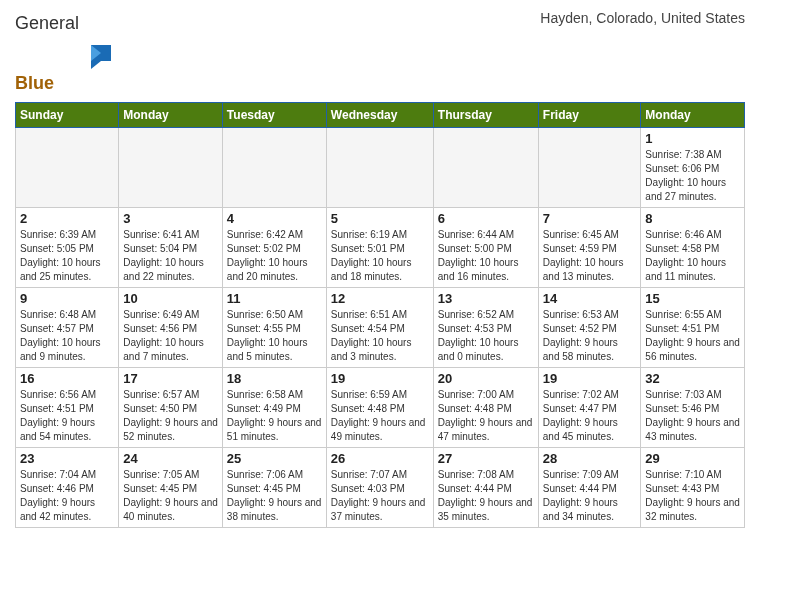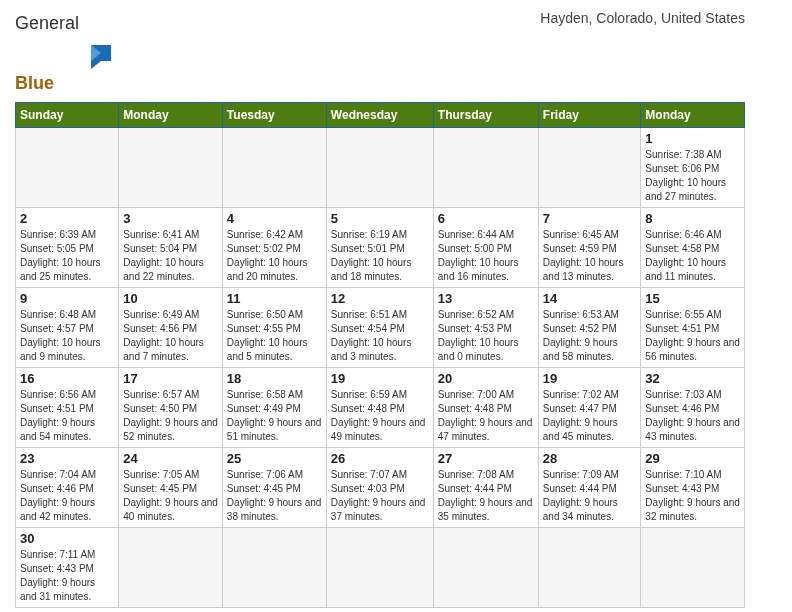--- a/index.html
+++ b/index.html
@@ -267,21 +267,21 @@
           </td>
           <td>
             <span class="day-number">19</span>
             <div class="day-info">Sunrise: 7:02 AM
 Sunset: 4:47 PM
 Daylight: 9 hours and 45 minutes.</div>
           </td>
           <td>
             <span class="day-number">32</span>
             <div class="day-info">Sunrise: 7:03 AM
-Sunset: 4:46 PM
+Sunset: 5:46 PM
 Daylight: 9 hours and 43 minutes.</div>
           </td>
         </tr>
         <tr>
           <td>
             <span class="day-number">23</span>
             <div class="day-info">Sunrise: 7:04 AM
 Sunset: 4:46 PM
 Daylight: 9 hours and 42 minutes.</div>
           </td>
@@ -314,30 +314,16 @@
             <div class="day-info">Sunrise: 7:09 AM
 Sunset: 4:44 PM
 Daylight: 9 hours and 34 minutes.</div>
           </td>
           <td>
             <span class="day-number">29</span>
             <div class="day-info">Sunrise: 7:10 AM
 Sunset: 4:43 PM
 Daylight: 9 hours and 32 minutes.</div>
           </td>
-        </tr>
-        <tr class="last-row">
-          <td>
-            <span class="day-number">30</span>
-            <div class="day-info">Sunrise: 7:11 AM
-Sunset: 4:43 PM
-Daylight: 9 hours and 31 minutes.</div>
-          </td>
-          <td class="empty"></td>
-          <td class="empty"></td>
-          <td class="empty"></td>
-          <td class="empty"></td>
-          <td class="empty"></td>
-          <td class="empty"></td>
         </tr>
       </tbody>
   </table>
 </div>
 
 </body></html>

